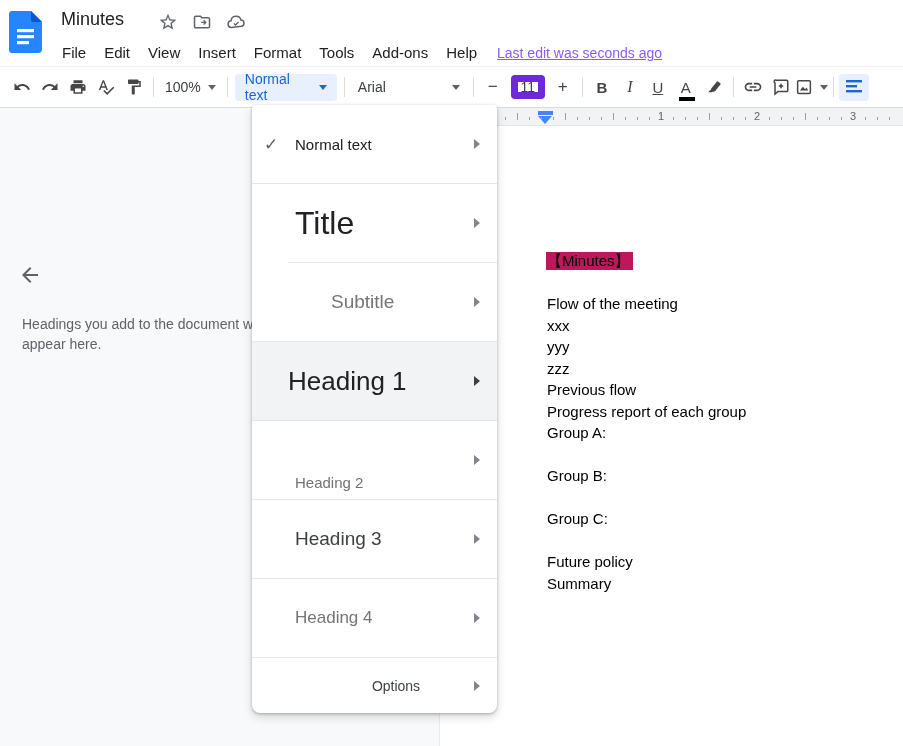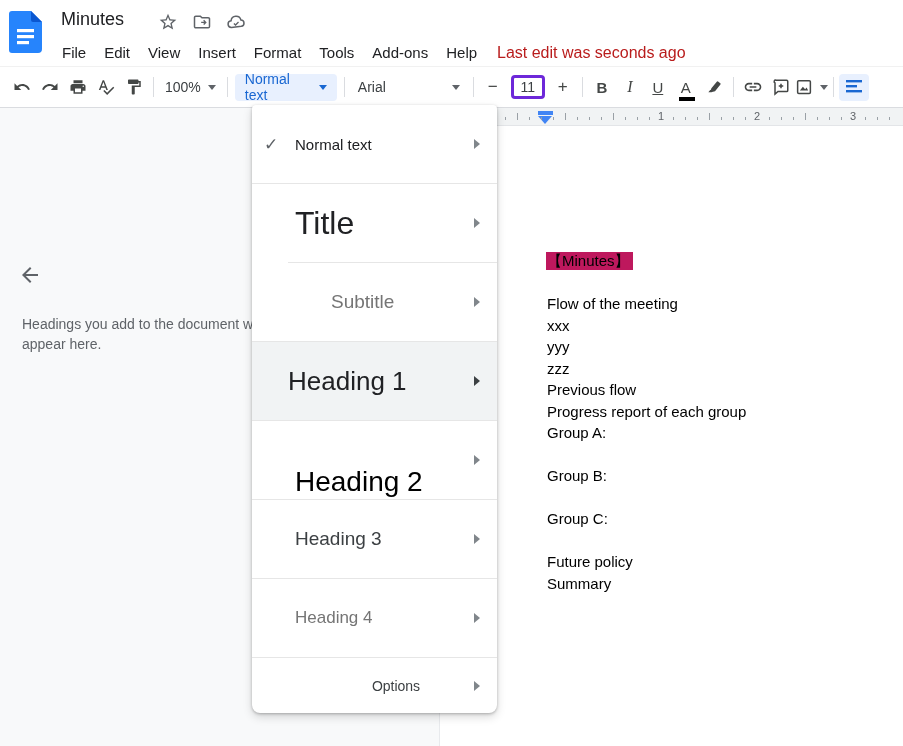--- a/index.html
+++ b/index.html
@@ -10,39 +10,39 @@
   
   .header { position:absolute; left:0; top:0; width:903px; height:66px; background:#fff; }
   .docs-logo { position:absolute; left:9px; top:11px; width:33px; height:42px; }
   .doc-title { position:absolute; left:61px; top:9px; font-size:18px; color:#202124; }
   .title-icon { position:absolute; top:12px; width:20px; height:20px; color:#5f6368; }
   .icon-star   { left:158px; }
   .icon-folder { left:192px; }
   .icon-cloud  { left:226px; }
   .menu-bar { position:absolute; left:53px; top:41px; height:24px; display:flex; align-items:center; }
   .menu-item { padding:0 9px; font-size:15px; color:#202124; line-height:24px; cursor:default; }
-  .last-edit { position:absolute; left:497px; top:41px; font-size:16px; color:#b91c1c;
-               line-height:24px; }
+  .last-edit { position:absolute; left:497px; top:41px; font-size:14px; color:#8b5cf6;
+               text-decoration:underline; line-height:24px; }
 
   
   .toolbar { position:absolute; left:0; top:66px; width:903px; height:42px; background:#fff;
              border-top:1px solid #f1f1f1; border-bottom:1px solid #dadce0;
              display:flex; align-items:center; padding-left:8px; }
   .tbtn { height:28px; min-width:28px; display:flex; align-items:center; justify-content:center;
           border-radius:4px; color:#444746; flex:none; }
   .tbtn svg { display:block; }
   .tsep { width:1px; height:20px; background:#dadce0; margin:0 5px; flex:none; }
   .caret { width:0; height:0; border-left:4px solid transparent; border-right:4px solid transparent;
            border-top:5px solid #5f6368; display:inline-block; margin-left:7px; }
   .zoom-btn { padding:0 6px; font-size:14px; color:#3c4043; }
   .chip-style { background:#e8f0fe; color:#1967d2; font-size:14px; padding:0 10px; height:27px;
                 border-radius:4px; margin:0 2px; width:102px; justify-content:space-between; }
   .chip-style .caret { border-top-color:#1967d2; }
   .font-btn { width:118px; padding:0 8px; font-size:14px; color:#3c4043; justify-content:space-between; }
-  .size-box { width:34px; height:24px; border:3px solid #6d28d9; border-radius:4px; font-size:14px;
+  .size-box { width:34px; height:24px; border:7px solid #6d28d9; border-radius:4px; font-size:14px;
               color:#3c4043; display:flex; align-items:center; justify-content:center; margin:0 4px; flex:none; }
   .pm { font-size:17px; color:#444746; width:24px; }
   .fmt-letter { font-size:15px; color:#444746; }
   .b-label { font-weight:bold; }
   .i-label { font-style:italic; font-family:"Liberation Serif", serif; font-size:16px; }
   .u-label { text-decoration:underline; }
   .a-color { position:relative; font-size:15px; color:#444746; }
   .a-color .bar { position:absolute; left:-2px; bottom:-5px; width:16px; height:4px; background:#000; }
   .chip-align { background:#e8f0fe; width:30px; height:27px; border-radius:4px; flex:none; }
 
@@ -303,21 +303,21 @@
       </div>
       <div class="sm-item" style="height: 79px; margin-left: 36px;">
         <span class="sm-label" style="font-size: 19px; color: rgb(117, 117, 117);">Subtitle</span>
         <span class="sm-arrow"></span>
       </div>
       <div class="sm-item selected" style="height: 79px;">
         <span class="sm-label" style="font-size: 26px; color: rgb(32, 33, 36); margin-left: 36px;">Heading 1</span>
         <span class="sm-arrow"></span>
       </div>
       <div class="sm-item" style="height: 79px;">
-        <span class="sm-label" style="font-size: 28px; color: #000000; margin-top: 44px;">Heading 2</span>
+        <span class="sm-label" style="font-size: 15px; color: #737373; margin-top: 44px;">Heading 2</span>
         <span class="sm-arrow"></span>
       </div>
       <div class="sm-item" style="height: 79px;">
         <span class="sm-label" style="font-size: 19px; color: rgb(60, 64, 67);">Heading 3</span>
         <span class="sm-arrow"></span>
       </div>
       <div class="sm-item" style="height: 79px;">
         <span class="sm-label" style="font-size: 17px; color: rgb(117, 117, 117);">Heading 4</span>
         <span class="sm-arrow"></span>
       </div>

